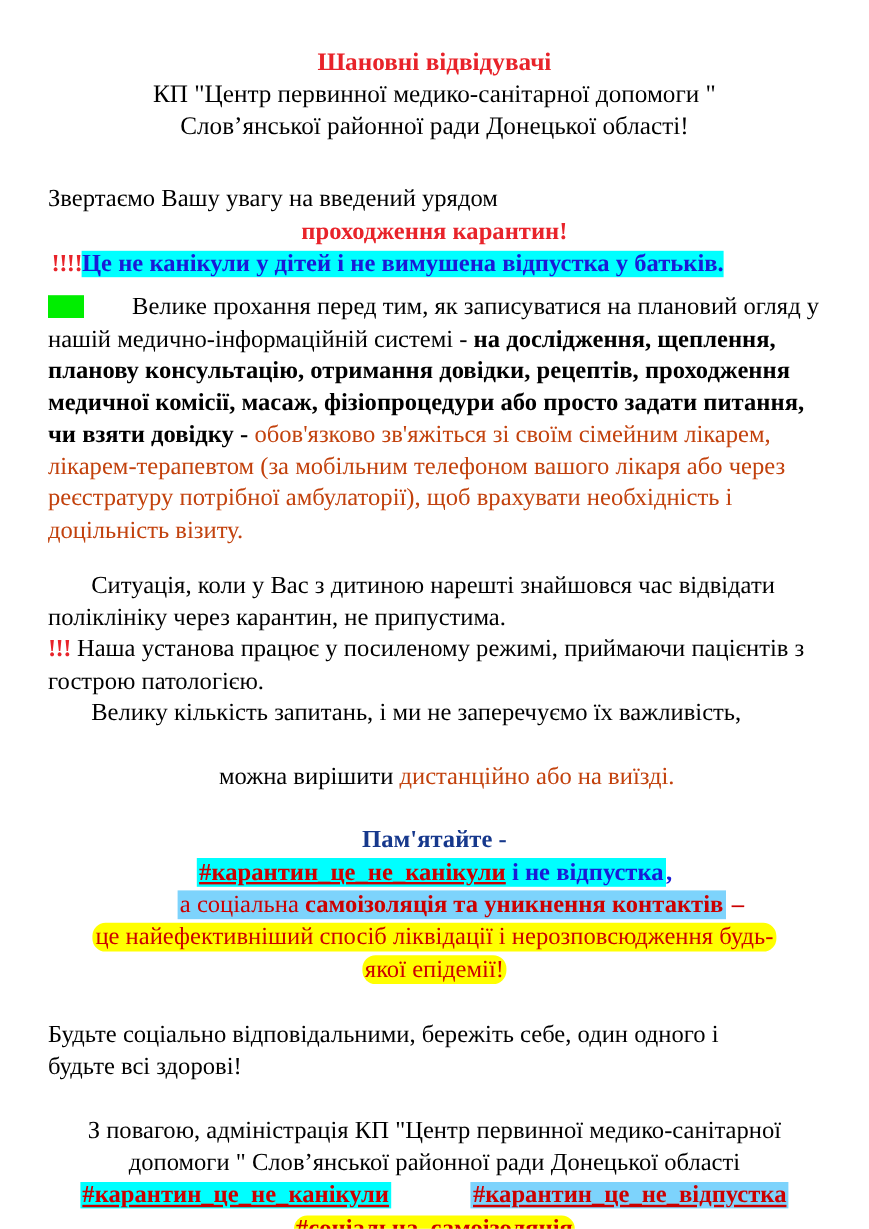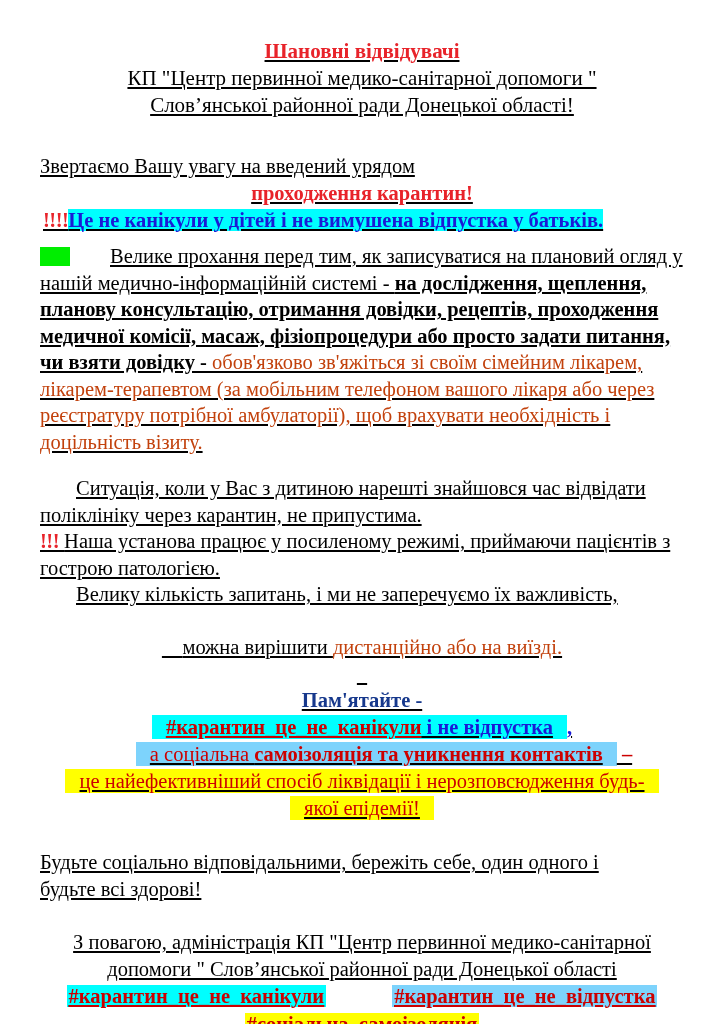--- a/index.html
+++ b/index.html
@@ -14,41 +14,40 @@
     font-family: "Liberation Serif", "DejaVu Serif", serif;
     color: #000000;
     overflow: hidden;
   }
   .page {
     position: relative;
     width: 724px;
     height: 828px;
     box-sizing: border-box;
     padding: 38px 40px 0 40px;
-    text-decoration: underline;
   }
 
   
   .line {
     font-size: 20.5px;
     line-height: 26.5px;
     white-space: pre-wrap;
   }
   .center { text-align: center; }
   .left { text-align: left; }
   .bold { font-weight: bold; }
   .red { color: #c2410c; }
   .darkred { color: #cc0000; }
   .blue { color: #1a1ad6; }
   .black { color: #000000; }
   .u { text-decoration: underline; }
 
   .hl-cyan   { background: #00ffff; }
   .hl-green  { background: #7dd3fc; margin-left: 44px; }
-  .hl-yellow { background: #ffff00; }
+  .hl-yellow { background: #ffff00; border-radius: 11px; }
 
   
   .gap-s  { height: 10px; }
   .gap-m  { height: 20px; }
   .gap-l  { height: 27px; }
   .gap-xl { height: 34px; }
 
   
   .title-red {
     text-align: center;
@@ -106,21 +105,21 @@
   .indent { display: inline-block; width: 36px; }
 
   .para-justify {
     font-size: 20.5px;
     line-height: 26.5px;
     text-align: left;
   }
 
   
   .hl-block { text-align: center; font-size: 20.5px; line-height: 27px; }
-  .hl-block span.seg { padding: 1px 14px; }
+  .hl-block span.seg { padding: 1px 2px; }
 
   .memo {
     text-align: center;
     font-size: 20.5px;
     font-weight: bold;
     color: #16388c;
     line-height: 27px;
   }
 
   

